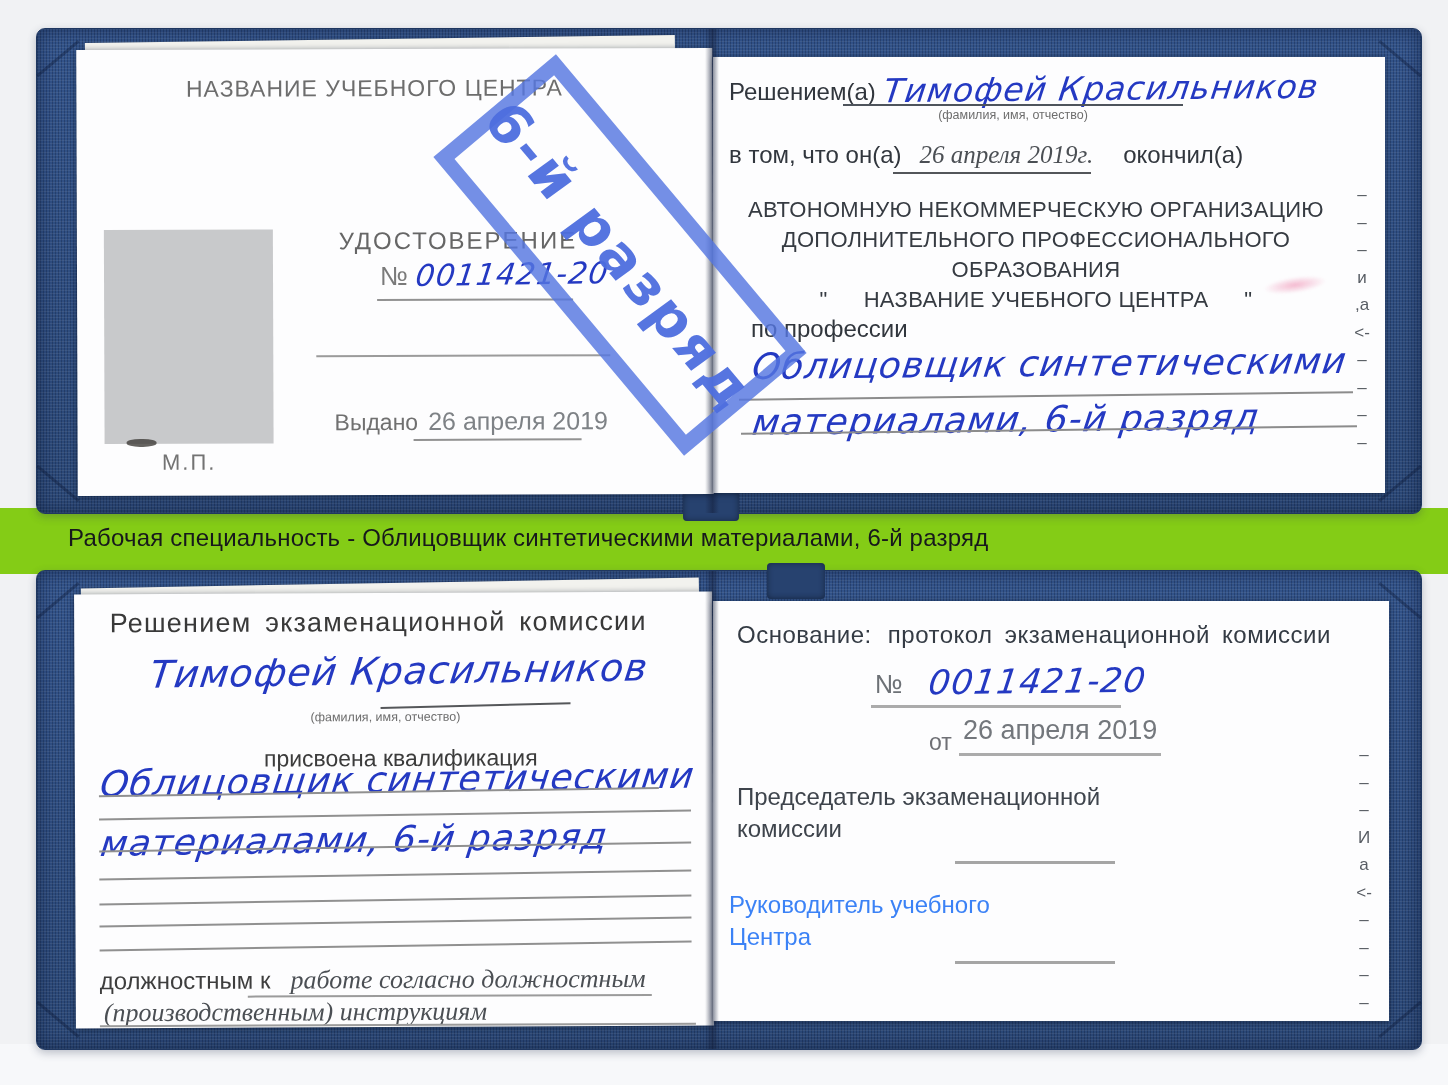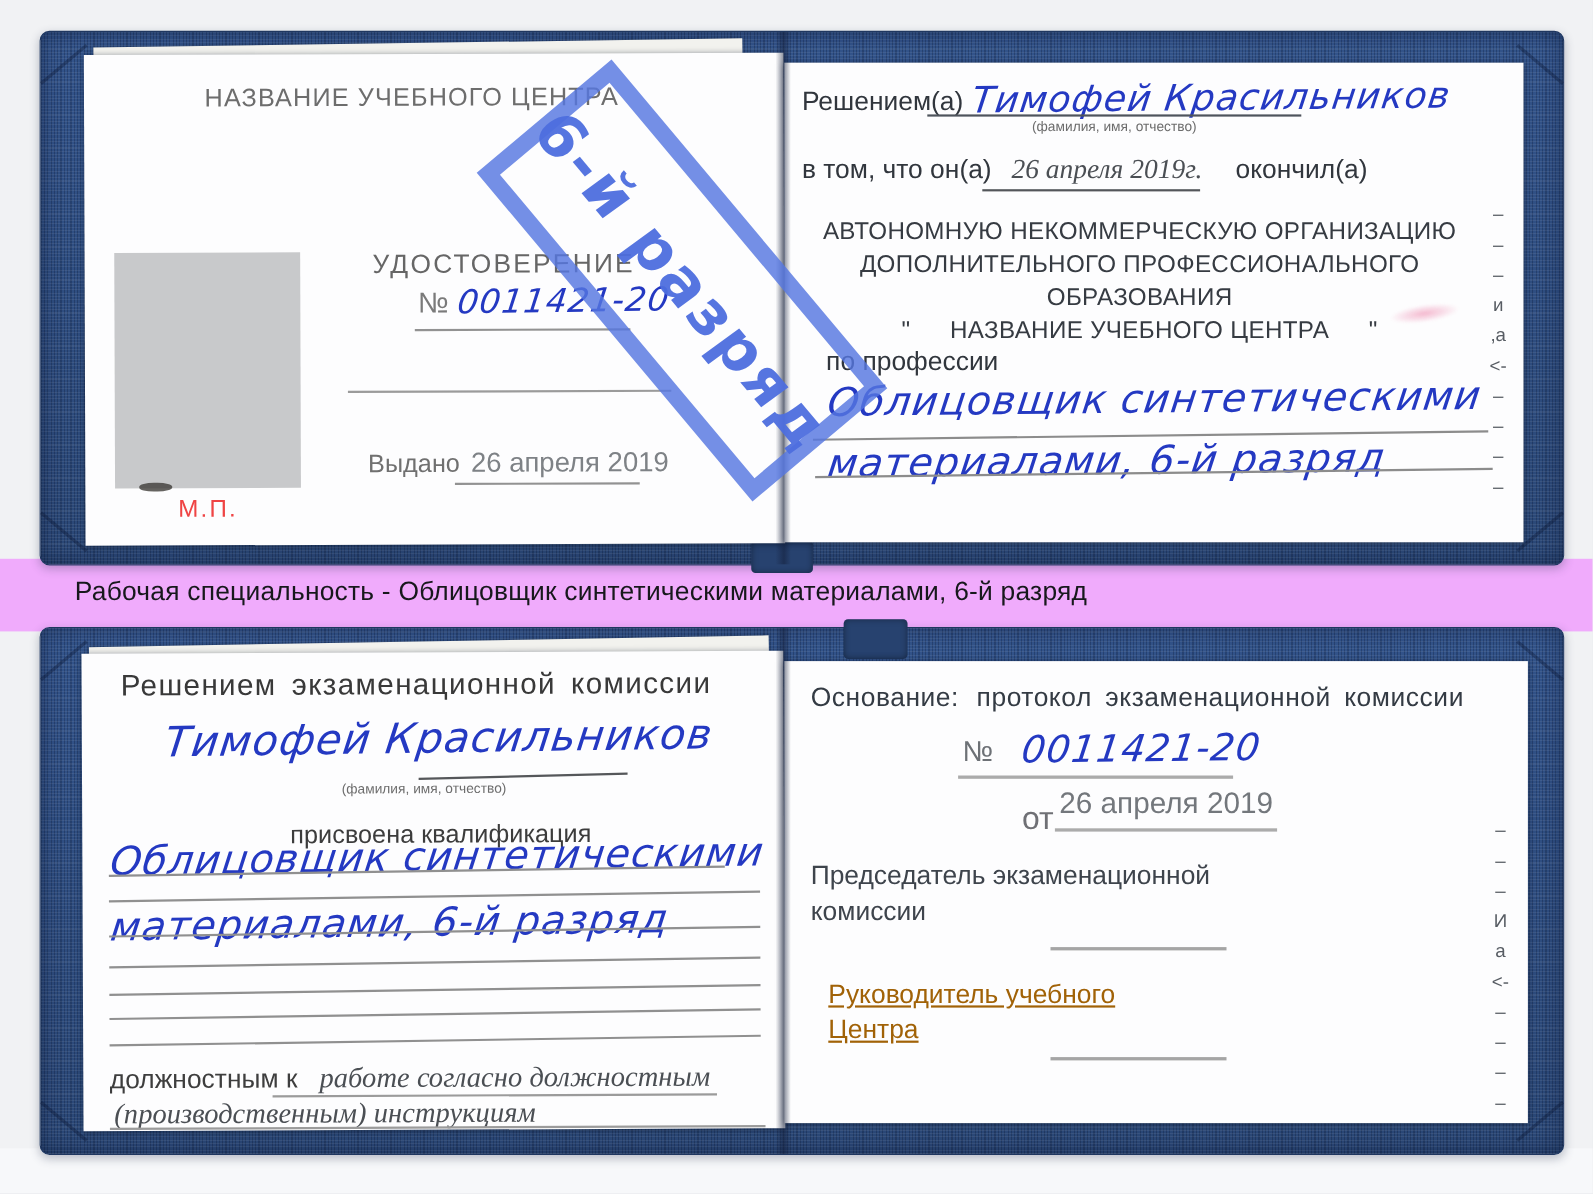--- a/index.html
+++ b/index.html
@@ -52,21 +52,21 @@
     display:inline-block; transform:skewX(-8deg) rotate(-0.6deg); letter-spacing:1px; white-space:nowrap;
   }
   .serif-it { font-family:"Liberation Serif", serif; font-style:italic; color:#4b4f54; white-space:nowrap; }
   .dark-label { color:#31363d; }
 
   
   .tl-title { top:26px; left:0; right:40px; text-align:center; font-size:23px; letter-spacing:1px; color:#6d6d6d; }
   .tl-photo { left:27px; top:180px; width:169px; height:214px; background:#c8c9cb; }
   .tl-photo::after { content:""; position:absolute; left:22px; bottom:-3px; width:30px; height:8px;
                      background:#3f3c38; border-radius:45%; opacity:.8; }
-  .tl-mp { left:27px; top:400px; width:169px; text-align:center; font-size:22px; letter-spacing:2px; color:#ef4444; }
+  .tl-mp { left:27px; top:400px; width:169px; text-align:center; font-size:22px; letter-spacing:2px; color:#737373; }
   .tl-doctitle { left:226px; top:178px; width:310px; text-align:center; font-size:24px; letter-spacing:2px; color:#666; }
   .tl-number { left:303px; top:208px; }
   .tl-number .no-sign { font-size:26px; color:#7a7a7a; }
   .tl-number .hand { font-size:30px; margin-left:8px; }
   .tl-number-line { left:300px; top:250px; width:196px; }
   .tl-blank-line { left:239px; top:306px; width:294px; background:#9b9b9b; }
   .tl-issued { left:257px; top:358px; font-size:23px; color:#707070; }
   .tl-issued .fill { font-size:25px; color:#7e8286; margin-left:10px; white-space:nowrap; }
   .tl-issued-line { left:336px; top:390px; width:168px; }
 
@@ -98,21 +98,21 @@
     position:absolute; left:425px; top:175px; width:360px; height:130px; z-index:11;
     border:15px solid rgba(85,118,224,.82); transform:rotate(50deg);
     display:flex; align-items:center; justify-content:center; pointer-events:none;
   }
   #stamp .stamp-text {
     font-family:"DejaVu Sans", sans-serif; font-weight:bold; font-size:56px; letter-spacing:3px;
     color:rgba(77,110,222,.95); transform:skewX(-4deg); white-space:nowrap;
   }
 
   
-  #caption { position:absolute; left:0; top:508px; width:100%; height:66px; background:#f0abfc; z-index:0; }
+  #caption { position:absolute; left:0; top:508px; width:100%; height:66px; background:#84cc16; z-index:0; }
   #caption-text { position:absolute; left:68px; top:16px; font-size:24px; color:#17181c; letter-spacing:.2px; }
   #bottom-strip { position:absolute; left:0; top:1044px; width:100%; height:41px; background:#f7f8fa; }
 
   
   .bl-heading { top:14px; left:0; right:30px; text-align:center; font-size:27px; letter-spacing:1.2px; word-spacing:5px; color:#393939; }
   .bl-name { left:76px; top:56px; font-size:38px; }
   .bl-name-line { left:306px; top:112px; width:190px; background:#55575a; transform:rotate(-1.2deg); }
   .bl-fio { left:236px; top:117px; font-size:12.5px; color:#6d6d6d; }
   .bl-qual { left:14px; right:0; top:152px; text-align:center; font-size:23px; color:#3c3c3c; }
   .bl-q1 { left:26px; top:166px; font-size:36px; }
@@ -131,26 +131,26 @@
   .bl-admit2 { left:28px; top:404px; font-size:26px; }
   .bl-final-line { left:24px; top:431px; width:596px; background:#9b9b9b; }
 
   
   .br-basis { left:24px; top:20px; font-size:24px; color:#343b44; letter-spacing:.5px; white-space:nowrap; }
   .br-basis .value { margin-left:16px; word-spacing:5px; }
   .br-number { left:162px; top:60px; }
   .br-number .no-sign { font-size:26px; color:#6d7176; }
   .br-number .hand { font-size:34px; margin-left:26px; }
   .br-number-line { left:158px; top:104px; width:250px; height:3px; background:#ababab; }
-  .br-from-label { left:216px; top:128px; font-size:29px; color:#6f7075; }
+  .br-from-label { left:216px; top:128px; font-size:23px; color:#6f7075; }
   .br-from-value { left:250px; top:114px; font-size:27px; color:#73777c; white-space:nowrap; }
   .br-from-line { left:246px; top:152px; width:202px; height:3px; background:#ababab; }
   .br-chair { left:24px; top:180px; font-size:24px; line-height:32px; color:#3e444c; }
   .br-sig1 { left:242px; top:260px; width:160px; height:3px; background:#a5a5a5; }
-  .br-head { left:40px; top:288px; font-size:24px; line-height:32px; color:#a16207;text-decoration:underline; }
+  .br-head { left:16px; top:288px; font-size:24px; line-height:32px; color:#3b82f6; }
   .br-sig2 { left:242px; top:360px; width:160px; height:3px; background:#a5a5a5; }
 </style>
 </head>
 <body>
 
 <div class="canvas">
 
   <div id="caption">
     <span id="caption-text">Рабочая специальность - Облицовщик синтетическими материалами, 6-й разряд</span>
   </div>

